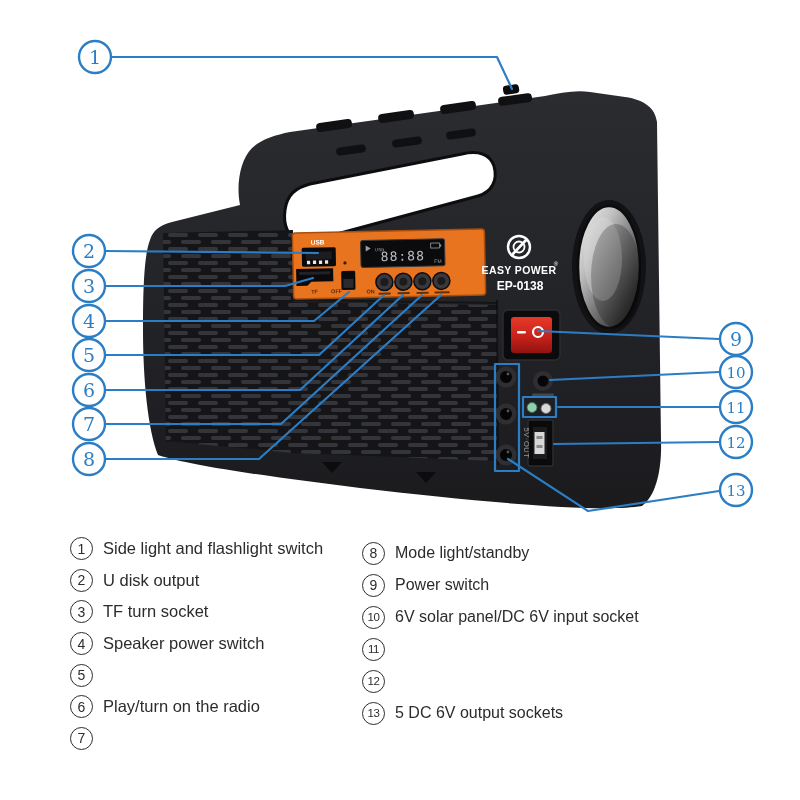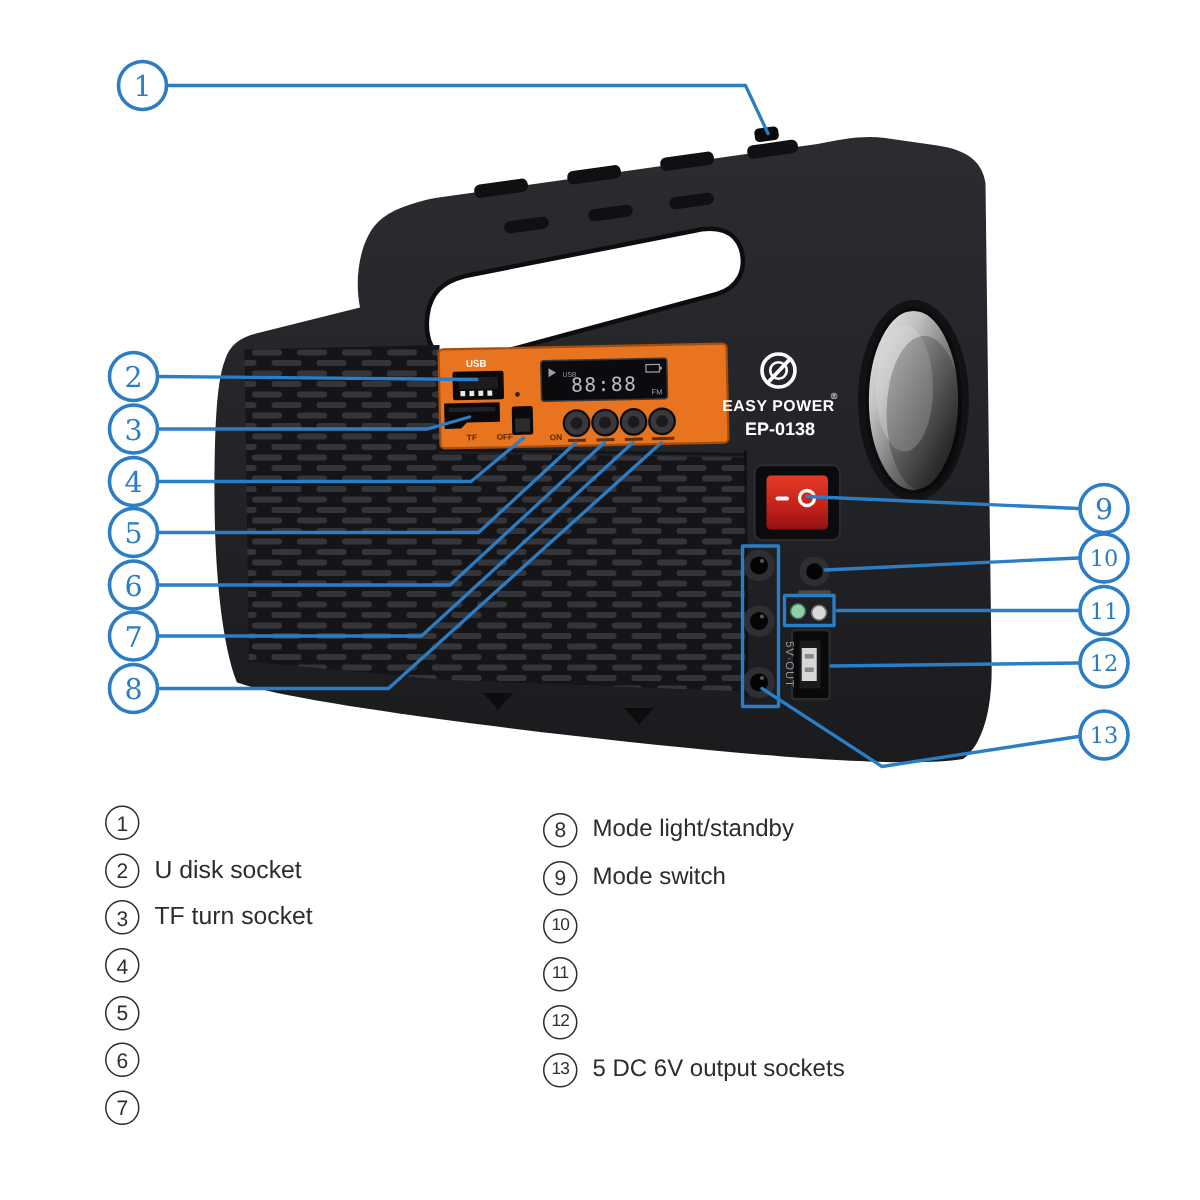--- a/index.html
+++ b/index.html
@@ -301,54 +301,58 @@
     <g>
           <circle cx="736" cy="490" r="16" fill="#fff" stroke="#2b7ec5" stroke-width="2.4"></circle>
           <text x="736" y="495.5" font-size="15" fill="#2b7ec5" text-anchor="middle">13</text>
         </g>
   </g>
 </svg>
 
 <div class="legend-col left">
   <div class="legend-row">
         <span class="lnum">1</span>
+        <span>Side light and flashlight switch</span>
       </div>
   <div class="legend-row">
         <span class="lnum">2</span>
-        <span>U disk socket</span>
+        <span>U disk output</span>
       </div>
   <div class="legend-row">
         <span class="lnum">3</span>
         <span>TF turn socket</span>
       </div>
   <div class="legend-row">
         <span class="lnum">4</span>
+        <span>Speaker power switch</span>
       </div>
   <div class="legend-row">
         <span class="lnum">5</span>
       </div>
   <div class="legend-row">
         <span class="lnum">6</span>
+        <span>Play/turn on the radio</span>
       </div>
   <div class="legend-row">
         <span class="lnum">7</span>
       </div>
 </div>
 
 <div class="legend-col right">
   <div class="legend-row">
         <span class="lnum">8</span>
         <span>Mode light/standby</span>
       </div>
   <div class="legend-row">
         <span class="lnum">9</span>
-        <span>Mode switch</span>
+        <span>Power switch</span>
       </div>
   <div class="legend-row">
         <span class="lnum two">10</span>
+        <span>6V solar panel/DC 6V input socket</span>
       </div>
   <div class="legend-row">
         <span class="lnum two">11</span>
       </div>
   <div class="legend-row">
         <span class="lnum two">12</span>
       </div>
   <div class="legend-row">
         <span class="lnum two">13</span>
         <span>5 DC 6V output sockets</span>

